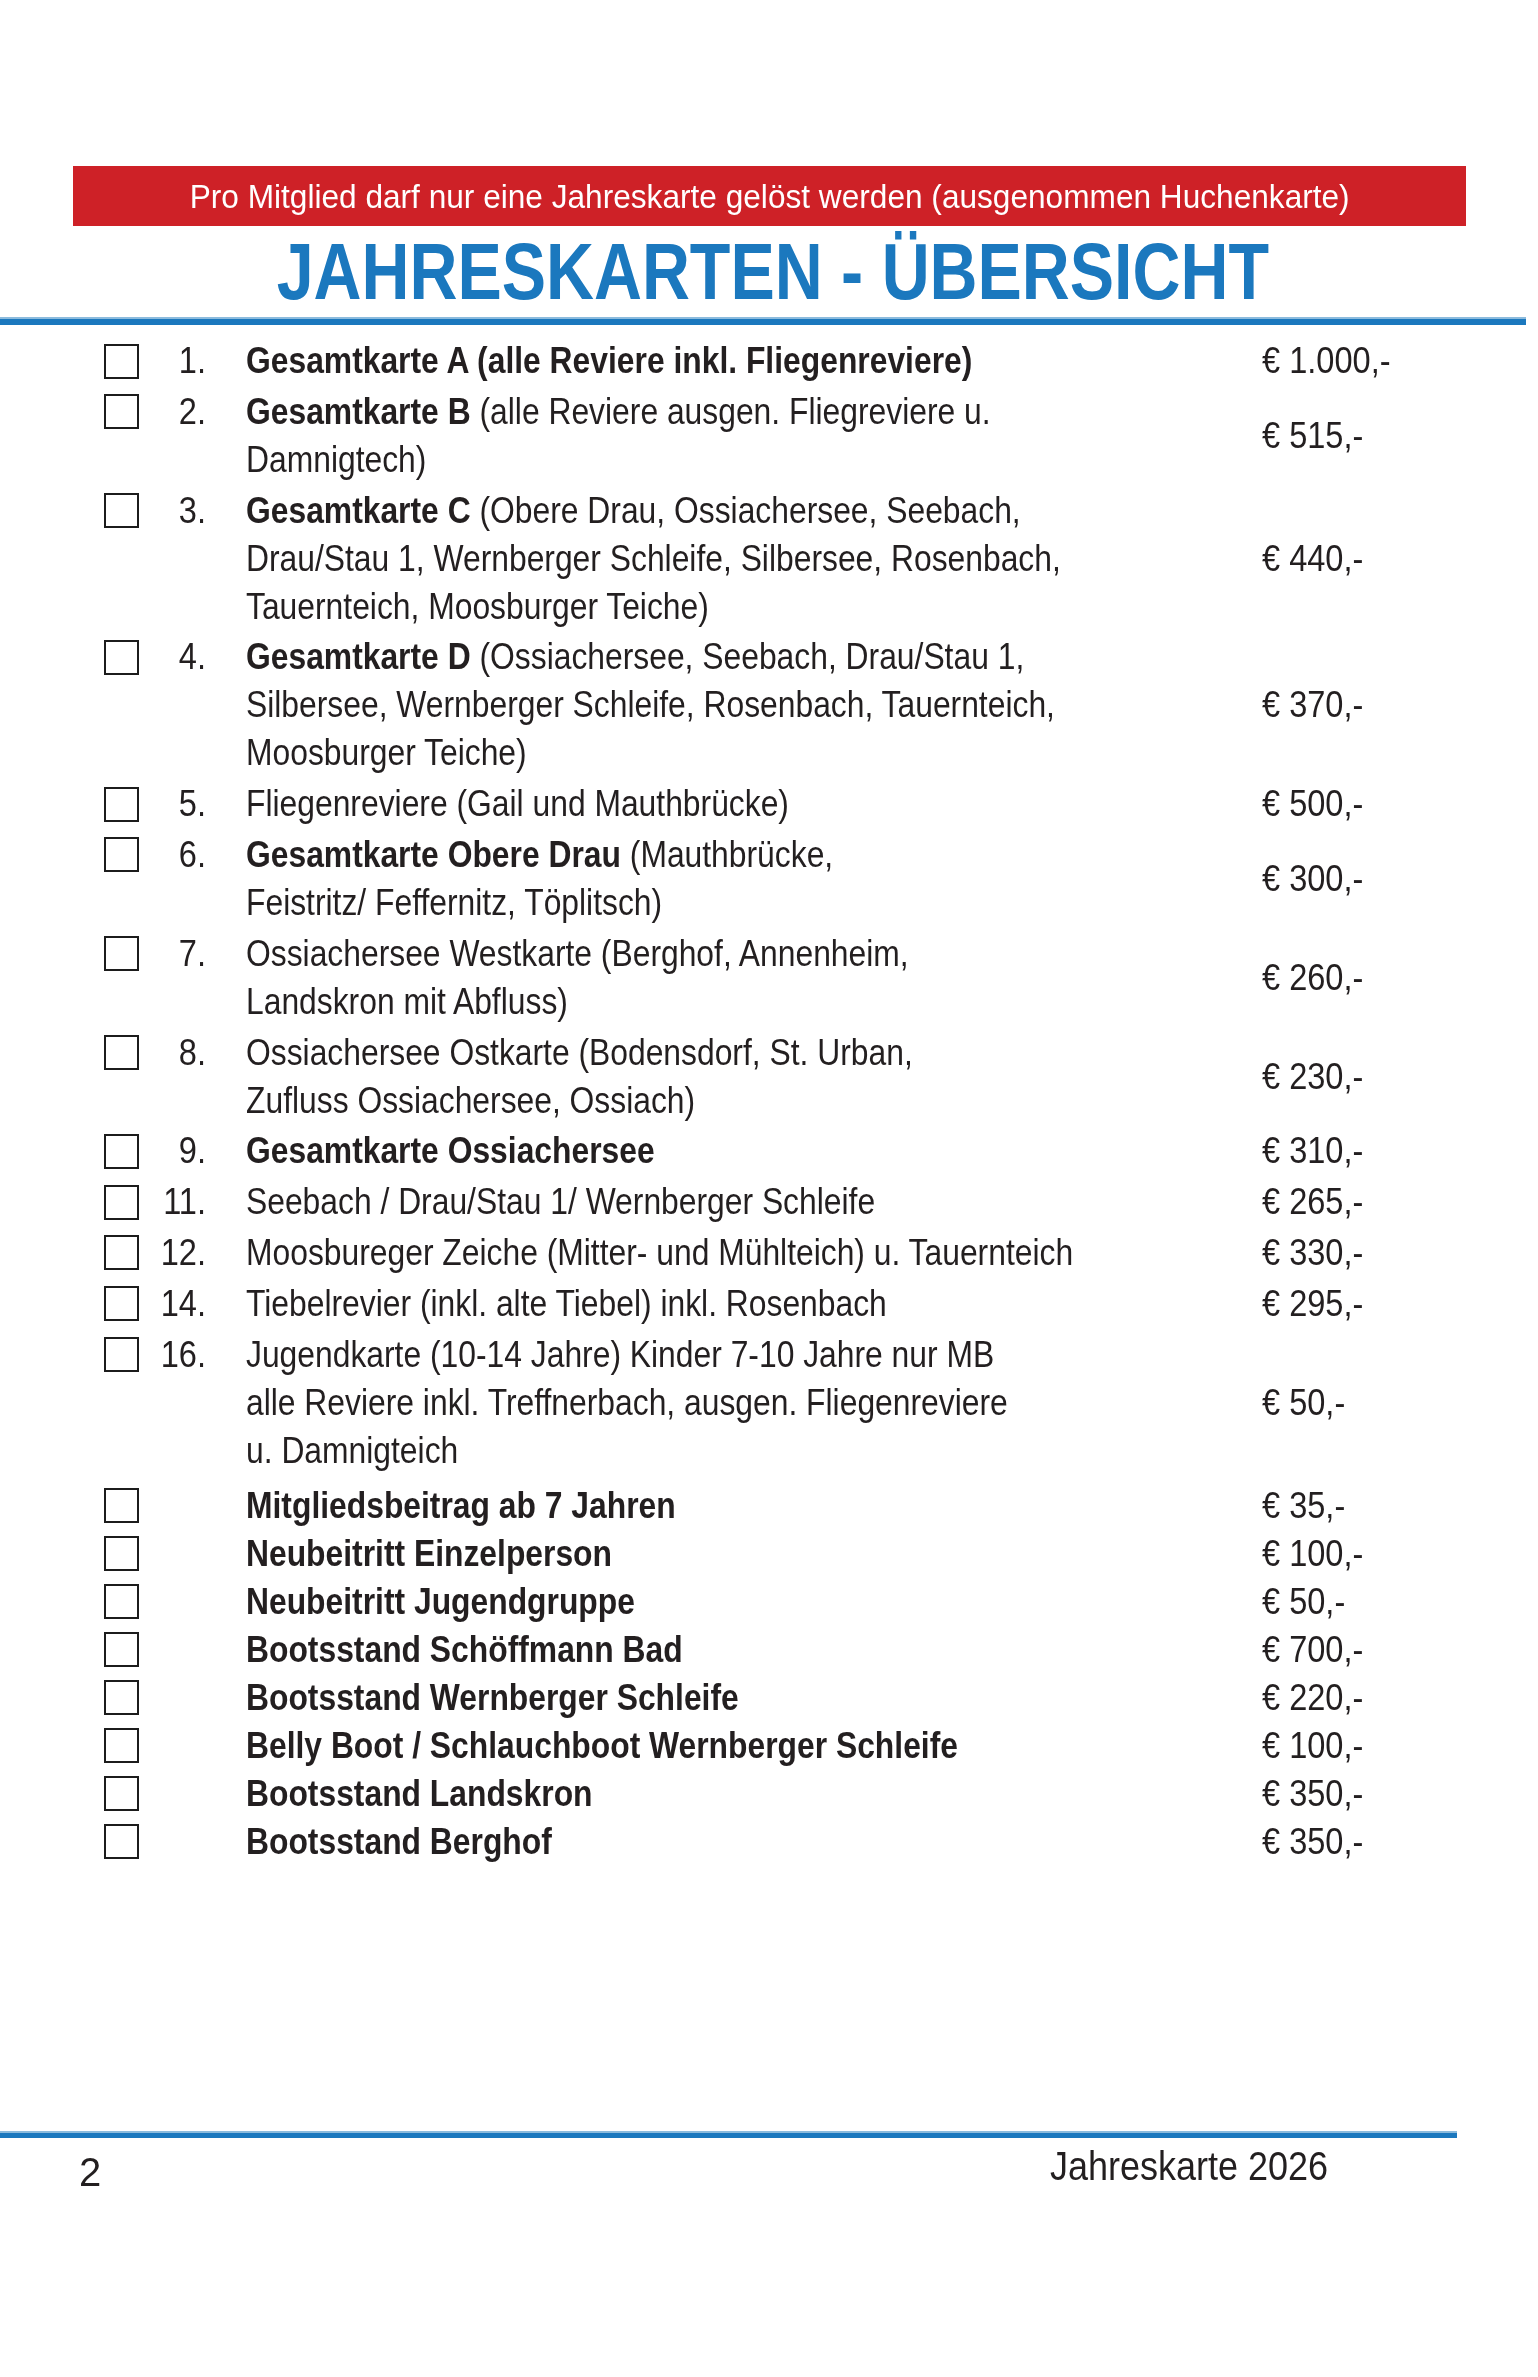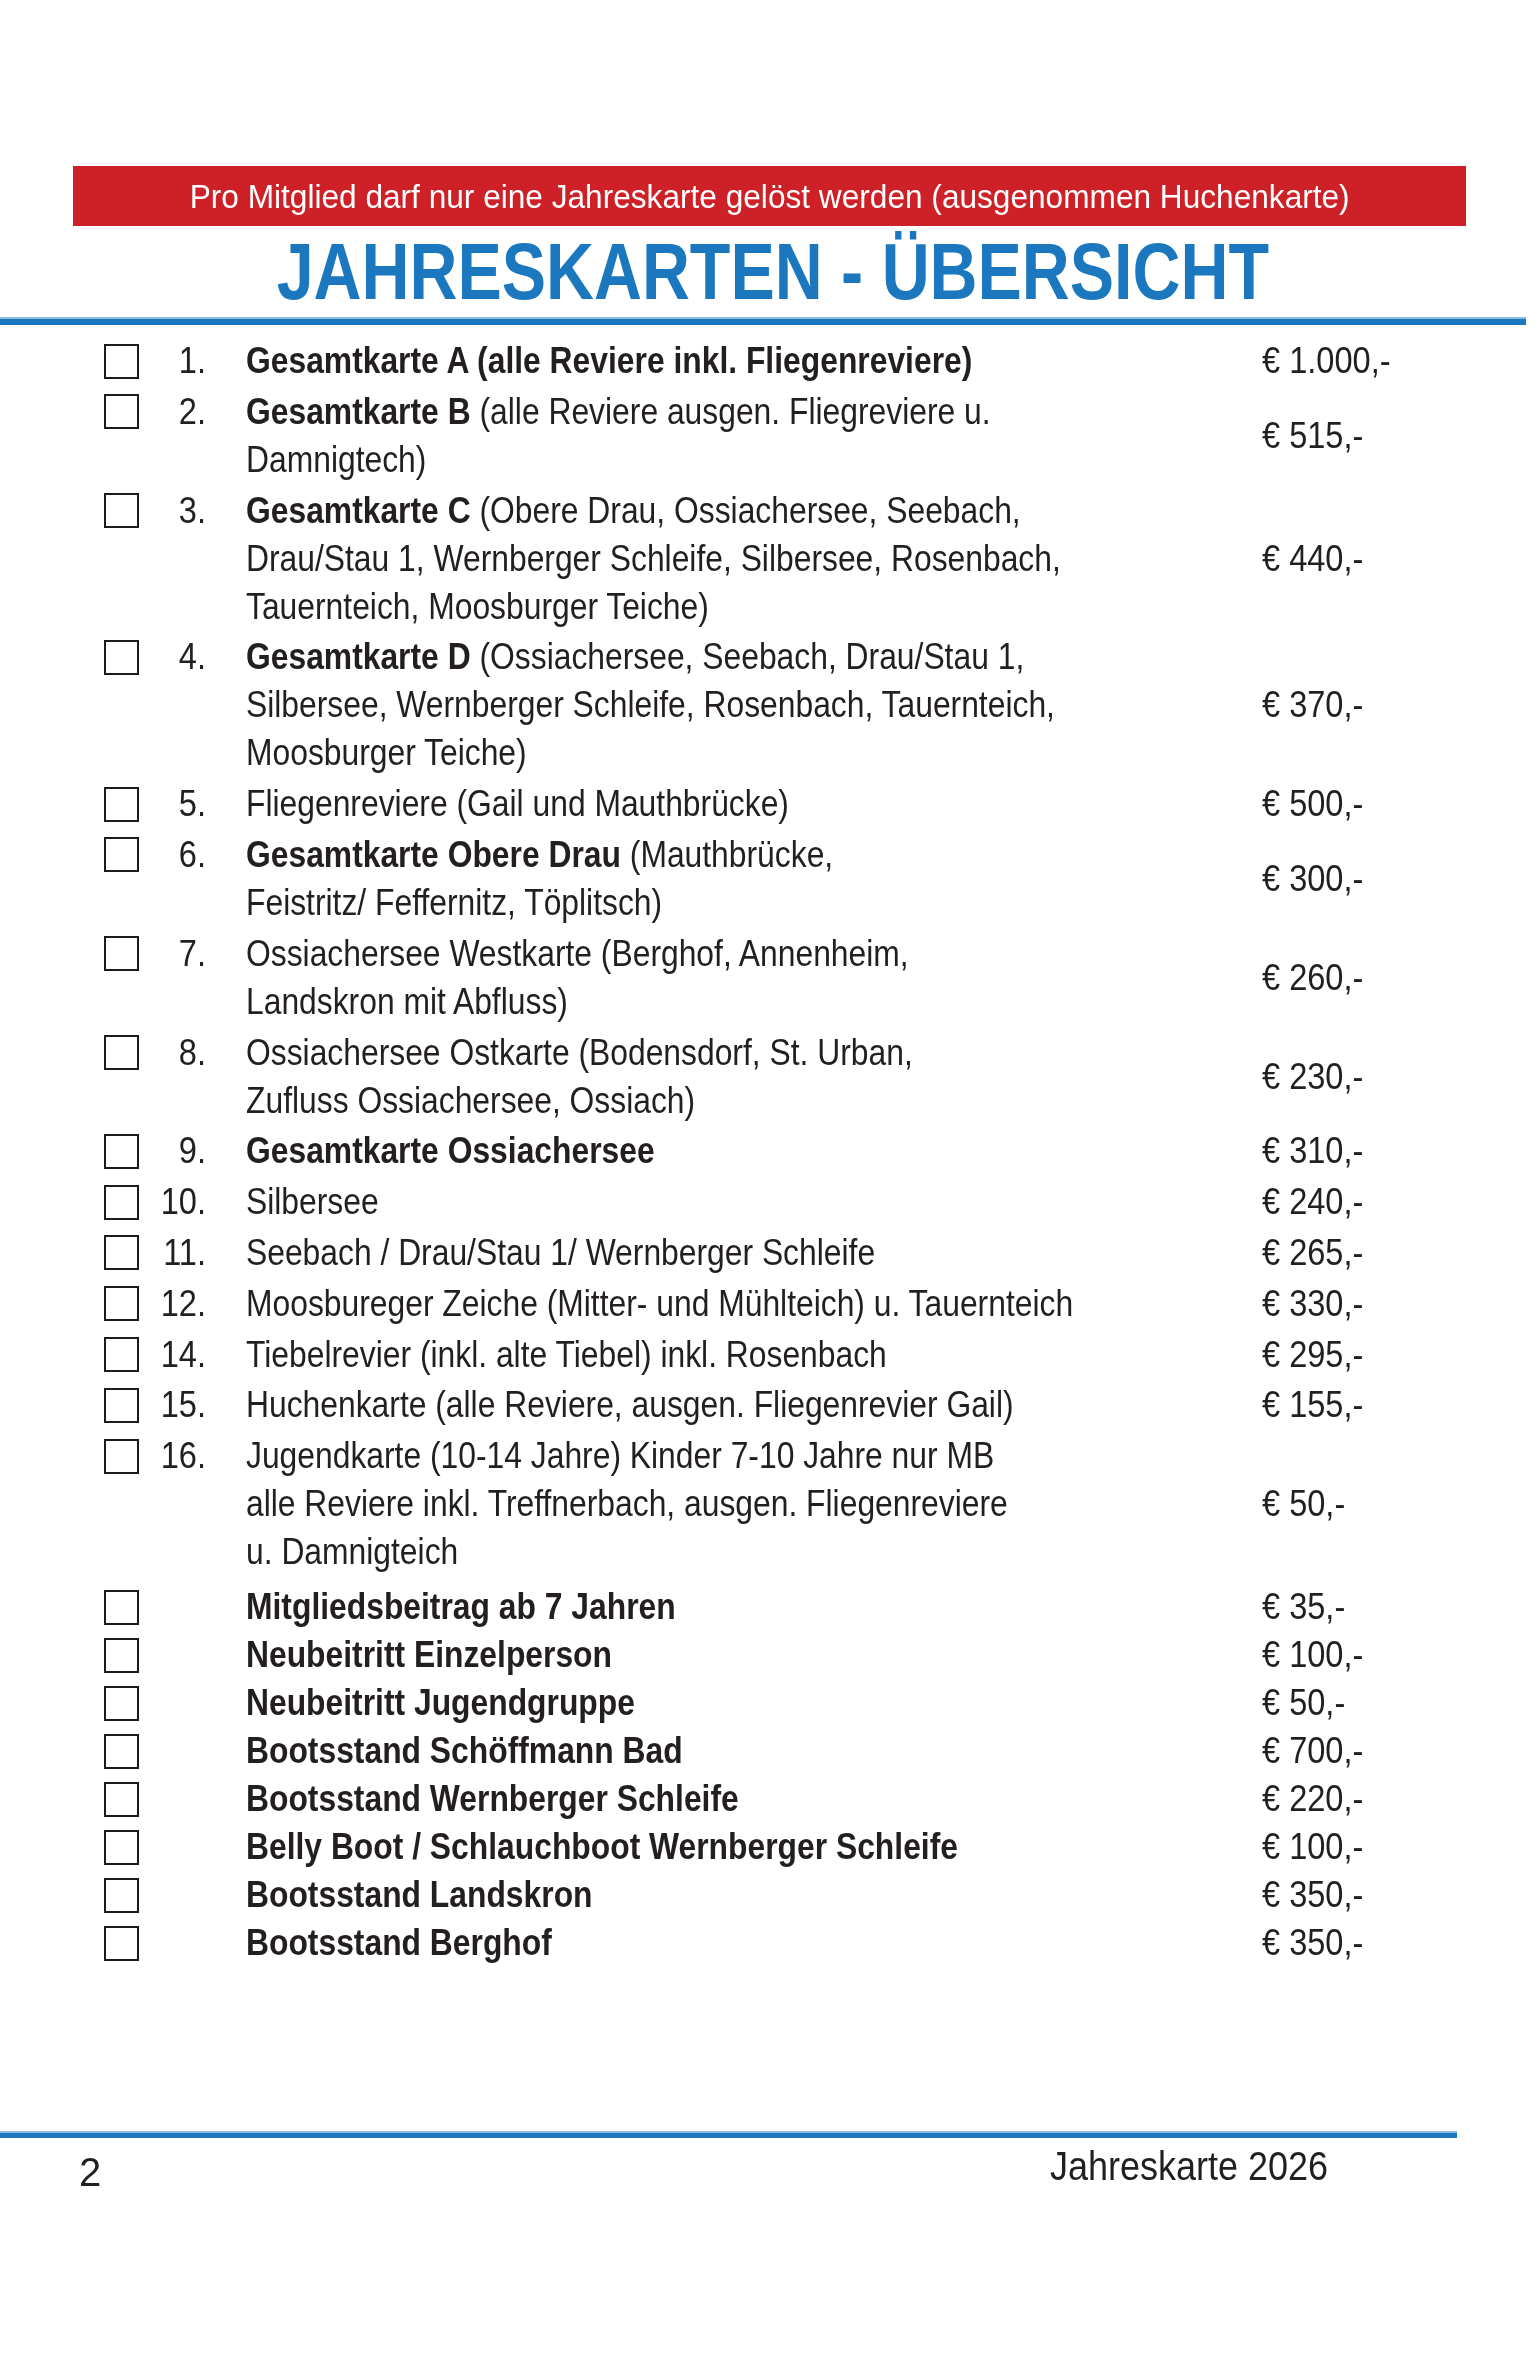--- a/index.html
+++ b/index.html
@@ -151,28 +151,20 @@
     <div class="row">
       <div class="cb"></div>
       <div class="num">9.</div>
       <div class="txt">
         <div><span class="lead">Gesamtkarte Ossiachersee</span></div>
       </div>
       <div class="price">€ 310,-</div>
     </div>
     <div class="row">
       <div class="cb"></div>
-      <div class="num">10.</div>
-      <div class="txt">
-        <div><span>Silbersee</span></div>
-      </div>
-      <div class="price">€ 240,-</div>
-    </div>
-    <div class="row">
-      <div class="cb"></div>
       <div class="num">11.</div>
       <div class="txt">
         <div><span>Seebach / Drau/Stau 1/ Wernberger Schleife</span></div>
       </div>
       <div class="price">€ 265,-</div>
     </div>
     <div class="row">
       <div class="cb"></div>
       <div class="num">12.</div>
       <div class="txt">
@@ -180,28 +172,20 @@
       </div>
       <div class="price">€ 330,-</div>
     </div>
     <div class="row">
       <div class="cb"></div>
       <div class="num">14.</div>
       <div class="txt">
         <div><span>Tiebelrevier (inkl. alte Tiebel) inkl. Rosenbach</span></div>
       </div>
       <div class="price">€ 295,-</div>
-    </div>
-    <div class="row">
-      <div class="cb"></div>
-      <div class="num">15.</div>
-      <div class="txt">
-        <div><span>Huchenkarte (alle Reviere, ausgen. Fliegenrevier Gail)</span></div>
-      </div>
-      <div class="price">€ 155,-</div>
     </div>
     <div class="row">
       <div class="cb"></div>
       <div class="num">16.</div>
       <div class="txt">
         <div><span>Jugendkarte (10-14 Jahre) Kinder 7-10 Jahre nur MB</span></div>
         <div>alle Reviere inkl. Treffnerbach, ausgen. Fliegenreviere</div>
         <div>u. Damnigteich</div>
       </div>
       <div class="price">€ 50,-</div>

